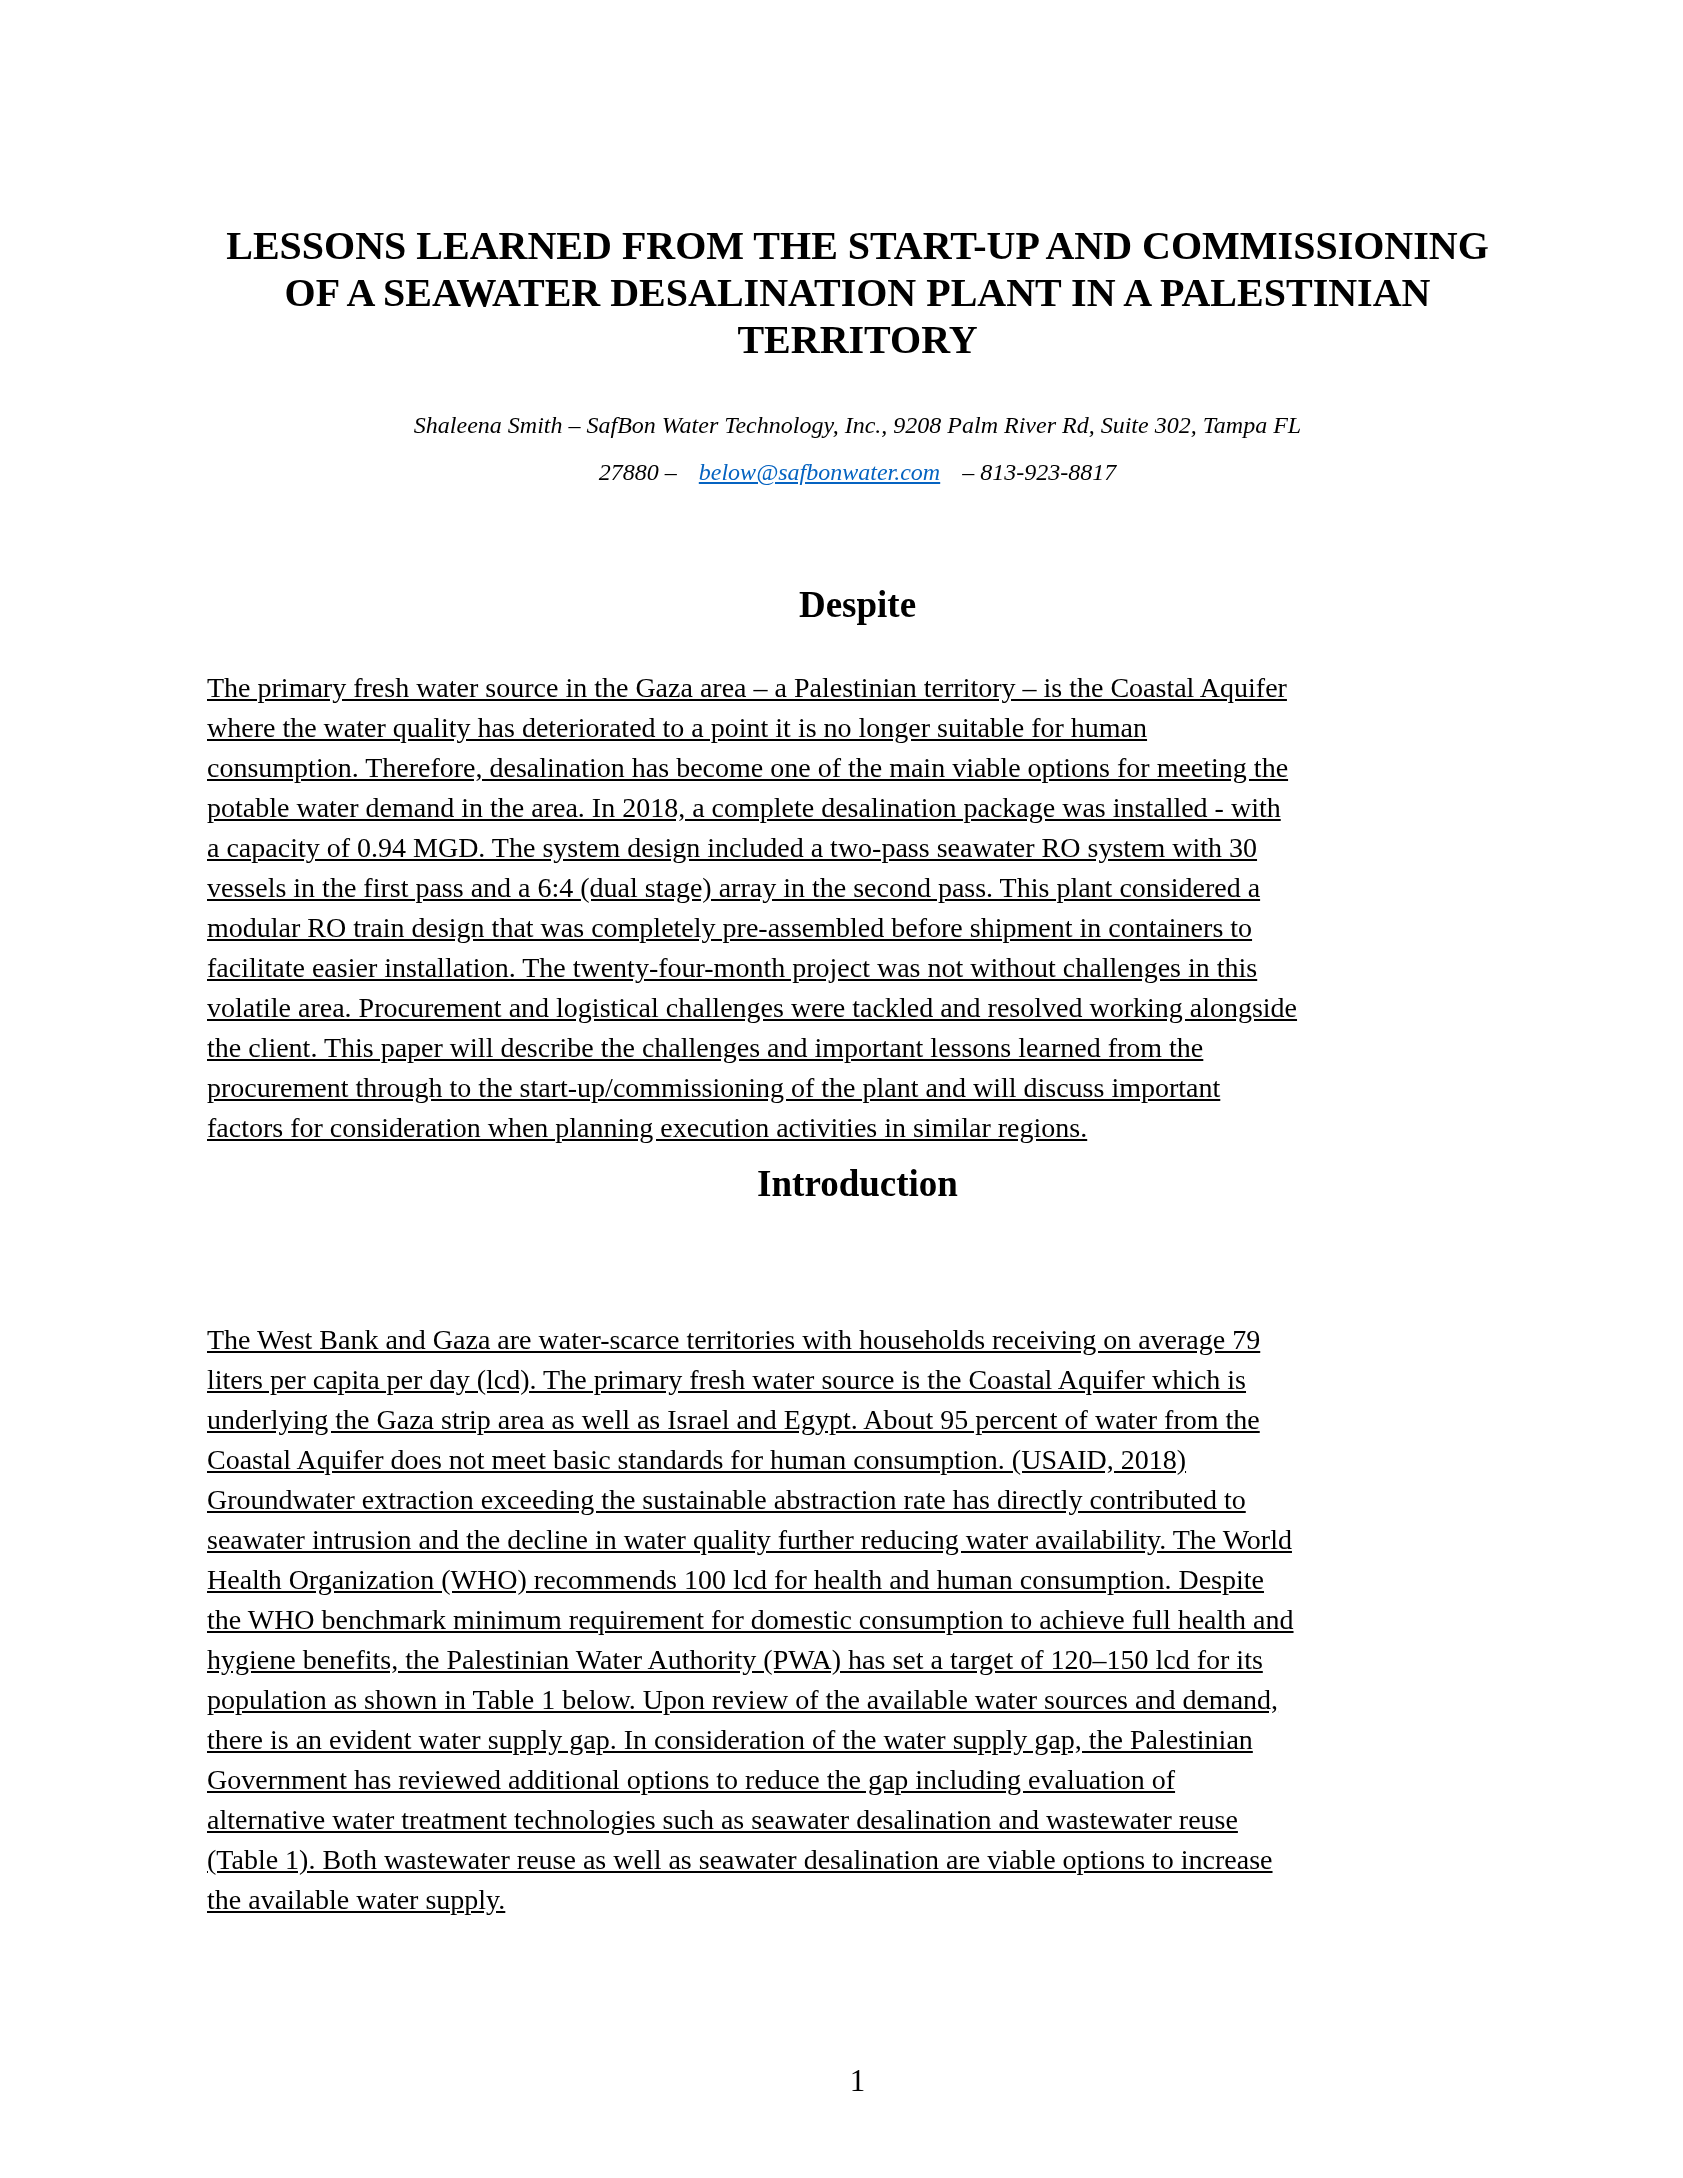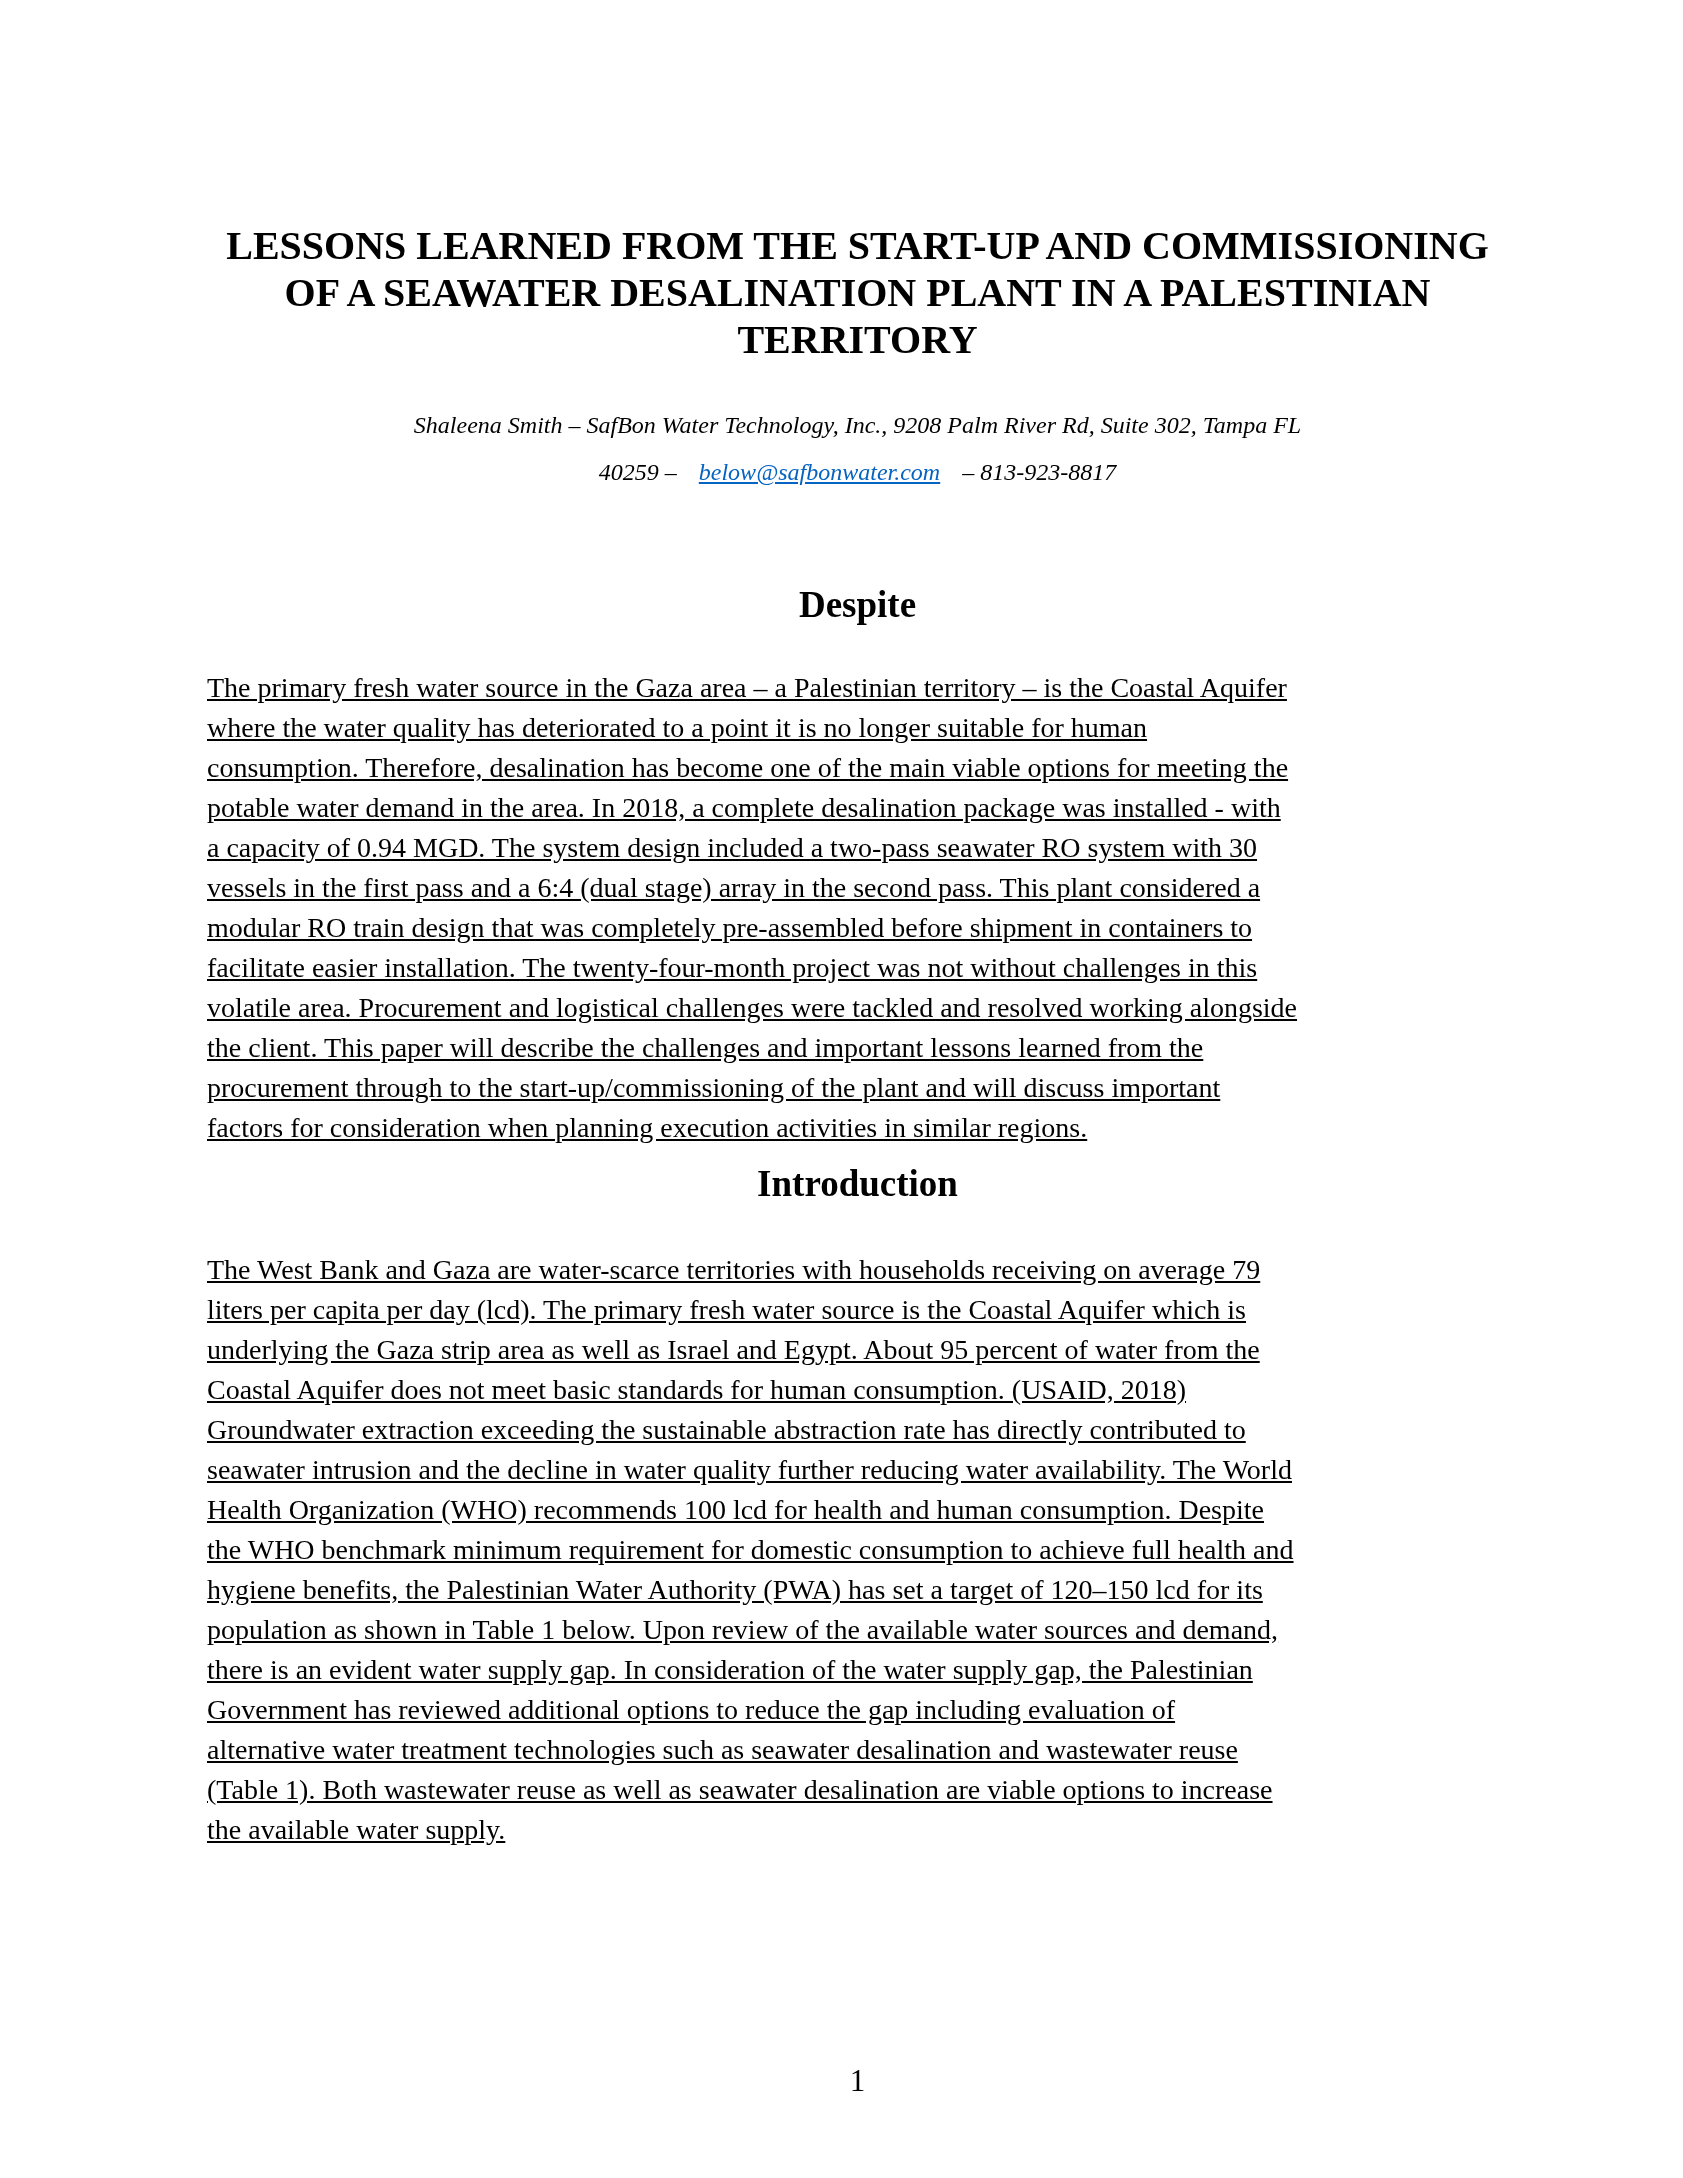--- a/index.html
+++ b/index.html
@@ -53,21 +53,21 @@
     position: absolute;
     left: 183px;
     width: 1332px;
     font-size: 28px;
     line-height: 40px;
     white-space: pre-line;
     text-align: left;
     text-decoration: underline;
   }
   .para-abstract { top: 644px; }
-  .para-introduction { top: 1226px; }
+  .para-introduction { top: 1296px; }
   .page-number {
     position: absolute;
     top: 2039px;
     left: 0;
     right: 0;
     text-align: center;
     font-size: 31px;
     line-height: 36px;
   }
 </style>
@@ -75,21 +75,21 @@
 <body>
 
 <div>
 
   <h1 class="paper-title">LESSONS LEARNED FROM THE START-UP AND COMMISSIONING
 OF A SEAWATER DESALINATION PLANT IN A PALESTINIAN
 TERRITORY</h1>
 
   <div class="author-block">
     <div>Shaleena Smith – SafBon Water Technology, Inc., 9208 Palm River Rd, Suite 302, Tampa FL</div>
-    <div><span>40259 – </span><a href="#" class="email-link">below@safbonwater.com</a><span> – 813-923-8817</span></div>
+    <div><span>27880 – </span><a href="#" class="email-link">below@safbonwater.com</a><span> – 813-923-8817</span></div>
   </div>
 
   <h2 class="section-heading heading-abstract">Despite</h2>
 
   <p class="body-paragraph para-abstract">The primary fresh water source in the Gaza area – a Palestinian territory – is the Coastal Aquifer
 where the water quality has deteriorated to a point it is no longer suitable for human
 consumption. Therefore, desalination has become one of the main viable options for meeting the
 potable water demand in the area. In 2018, a complete desalination package was installed - with
 a capacity of 0.94 MGD. The system design included a two-pass seawater RO system with 30
 vessels in the first pass and a 6:4 (dual stage) array in the second pass. This plant considered a

